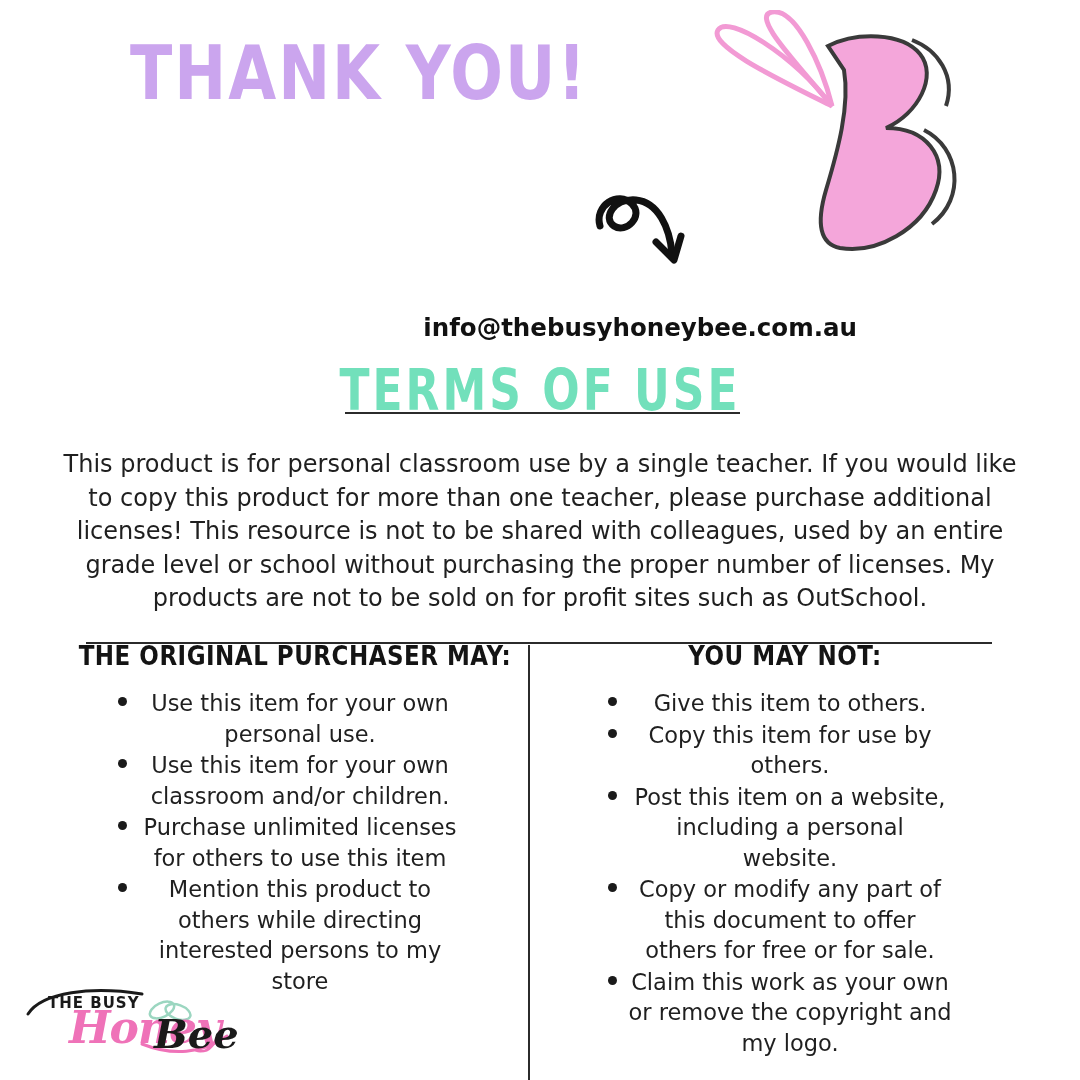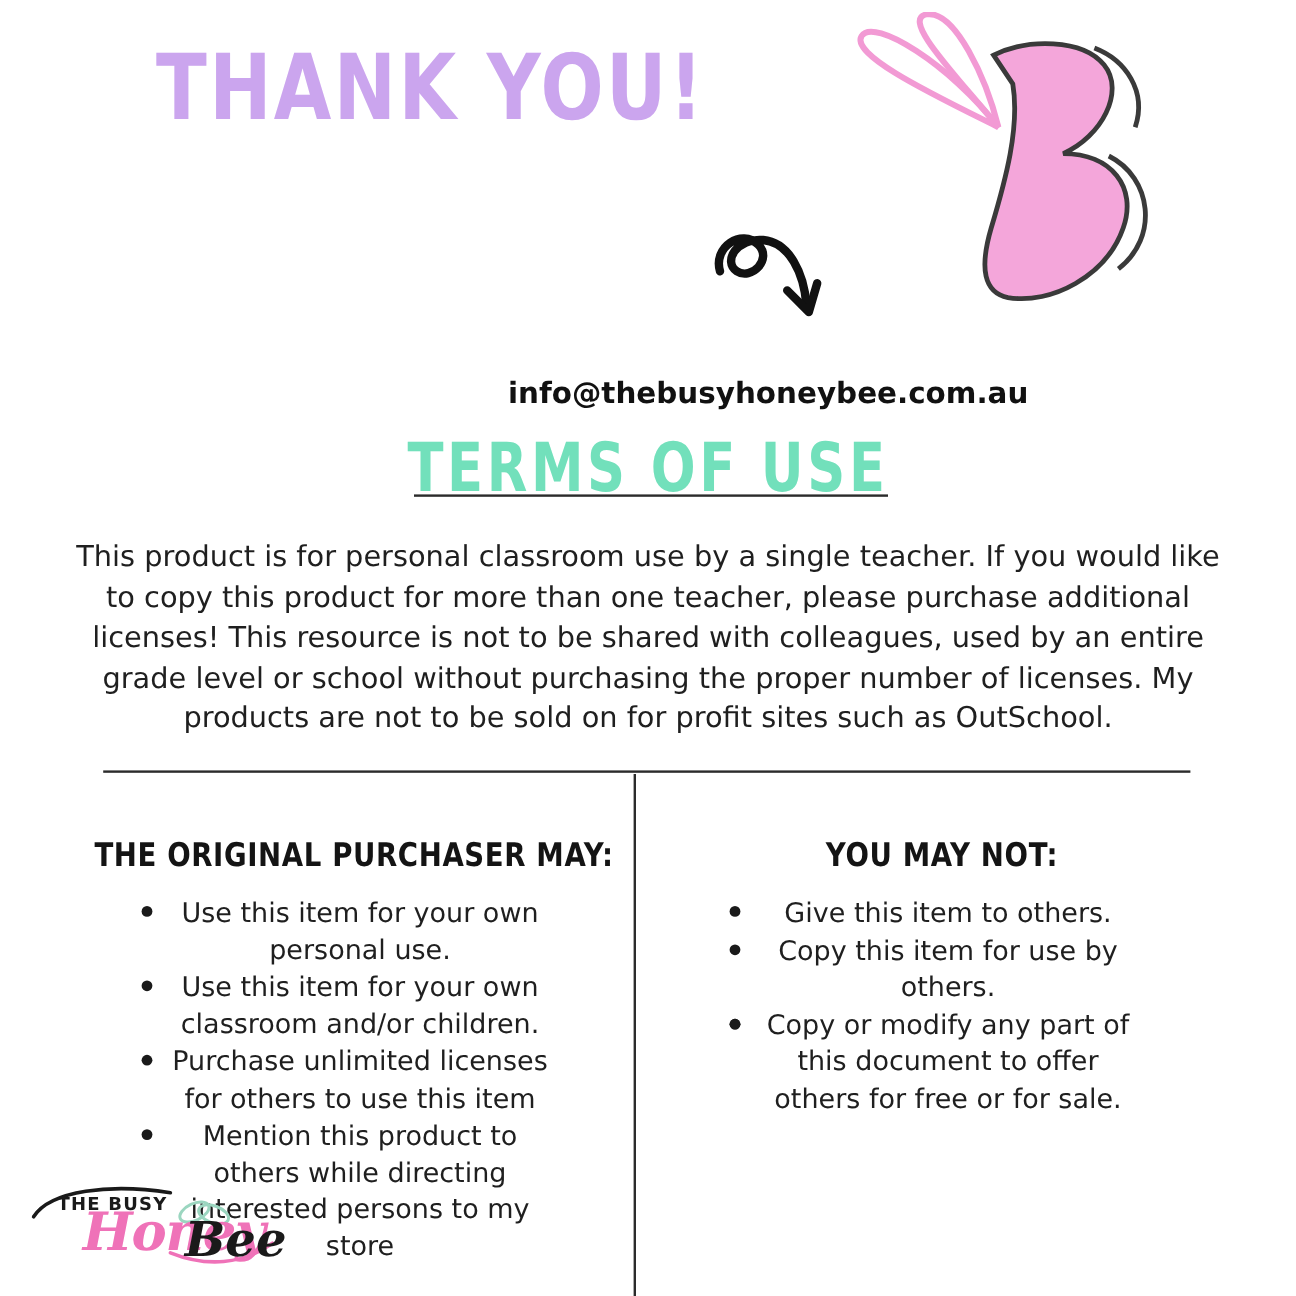--- a/index.html
+++ b/index.html
@@ -128,21 +128,21 @@
     left: 528px;
     top: 645px;
     width: 2px;
     height: 435px;
     background: #2b2b2b;
   }
 
   
   .col {
     position: absolute;
-    top: 698px;
+    top: 640px;
   }
   .col-left { left: 70px; width: 450px; }
   .col-right { left: 560px; width: 450px; }
 
   .col-heading {
     text-align: center;
     font-family: "DejaVu Sans", sans-serif;
     font-weight: bold;
     font-size: 23px;
     letter-spacing: 0.5px;
@@ -298,24 +298,29 @@
       <li>
         <span class="dot"></span>
         <span>Give this item to others.</span>
       </li>
       <li>
         <span class="dot"></span>
         <span>Copy this item for use by others.</span>
       </li>
       <li>
         <span class="dot"></span>
+        <span>Post this item on a website, including a personal website.</span>
       </li>
       <li>
         <span class="dot"></span>
         <span>Copy or modify any part of this document to offer others for free or for sale.</span>
+      </li>
+      <li>
+        <span class="dot"></span>
+        <span>Claim this work as your own or remove the copyright and my logo.</span>
       </li>
     </ul>
   </div>
 
   <div class="brand">
     <svg class="brand-swoosh" viewBox="0 0 215 86" width="215" height="86">
       <path d="M6 30 C 20 8, 70 2, 120 10" fill="none" stroke="#1a1a1a" stroke-width="3" stroke-linecap="round"></path>
       <path d="M120 60 C 150 72, 180 70, 205 52" fill="none" stroke="#ef72b8" stroke-width="3" stroke-linecap="round"></path>
       <g>
         <ellipse cx="140" cy="26" rx="13" ry="7" fill="none" stroke="#9bd6c0" stroke-width="2.5" transform="rotate(-25 140 26)"></ellipse>

